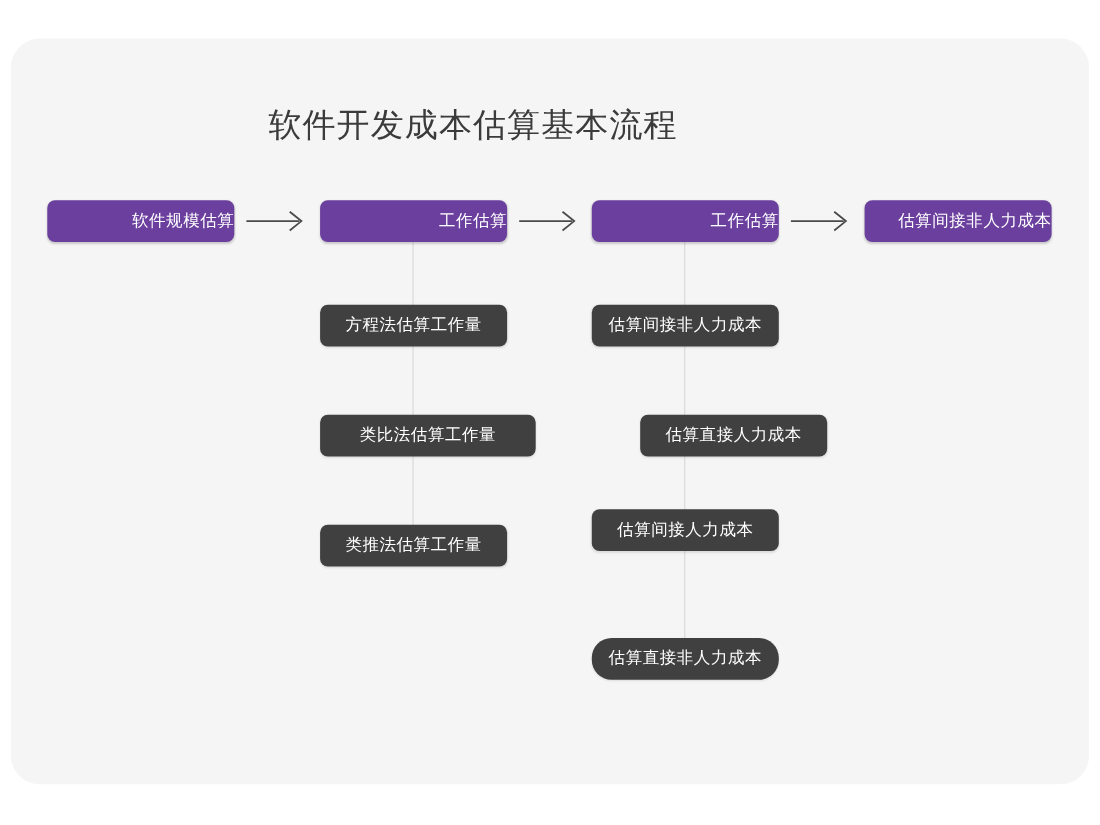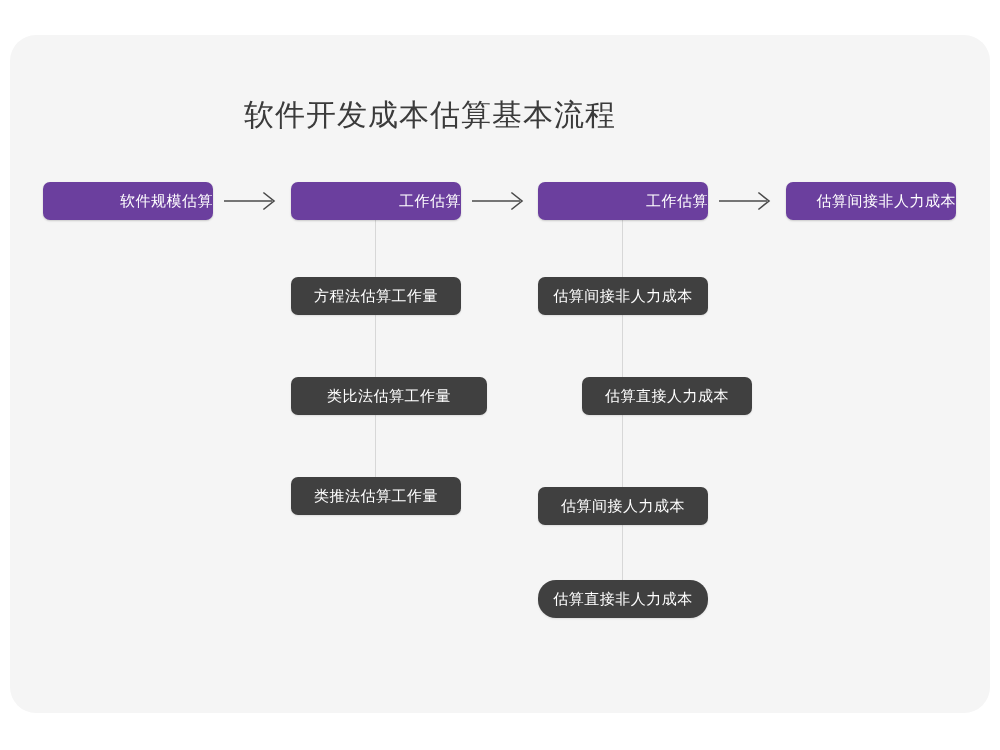--- a/index.html
+++ b/index.html
@@ -85,21 +85,21 @@
   #n-final   { left: 786px; top: 182px; width: 170px; }
 
   
   #s-eq      { left: 291px; top: 277px; width: 170px; }
   #s-analogy { left: 291px; top: 377px; width: 196px; font-family: Liberation Serif, serif; }
   #s-infer   { left: 291px; top: 477px; width: 170px; }
 
   
   #c-indirect-non { left: 538px; top: 277px; width: 170px; }
   #c-direct-lab   { left: 538px; top: 377px; width: 170px; margin-left: 44px; }
-  #c-indirect-lab { left: 538px; top: 487px; width: 170px; justify-content: center; }
+  #c-indirect-lab { left: 538px; top: 463px; width: 170px; justify-content: center; }
   #c-direct-non   { left: 538px; top: 580px; width: 170px; border-radius: 18px; }
 
   
   .arrow {
     position: absolute;
     top: 190px;
     width: 62px;
     height: 22px;
   }
   #a1 { left: 222px; }

